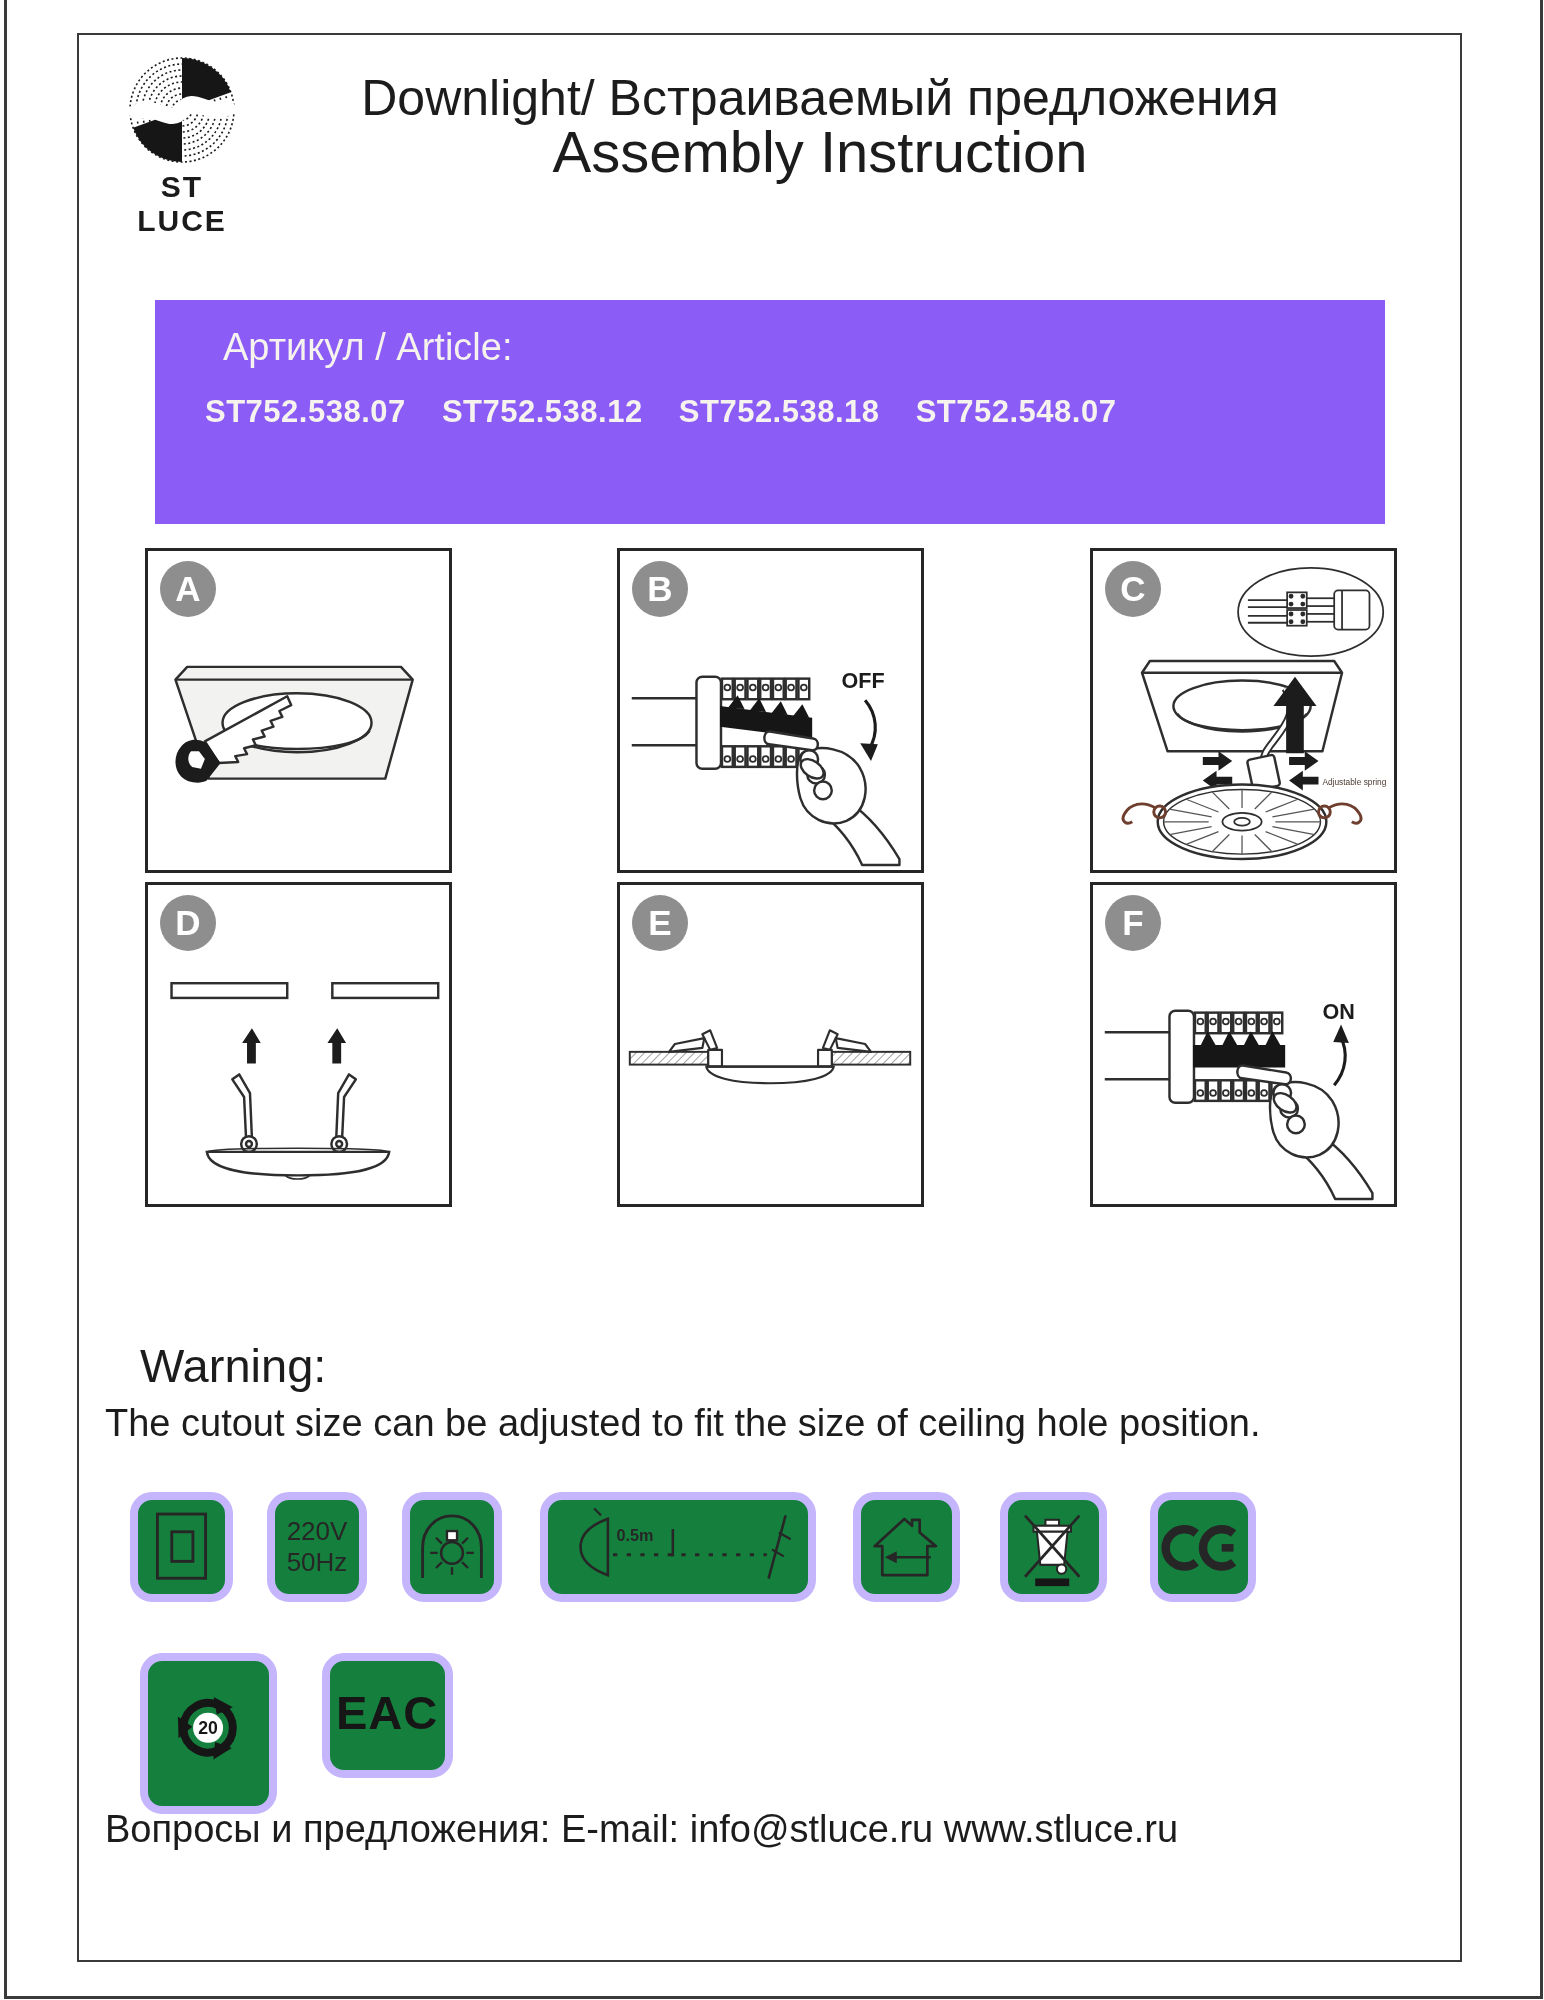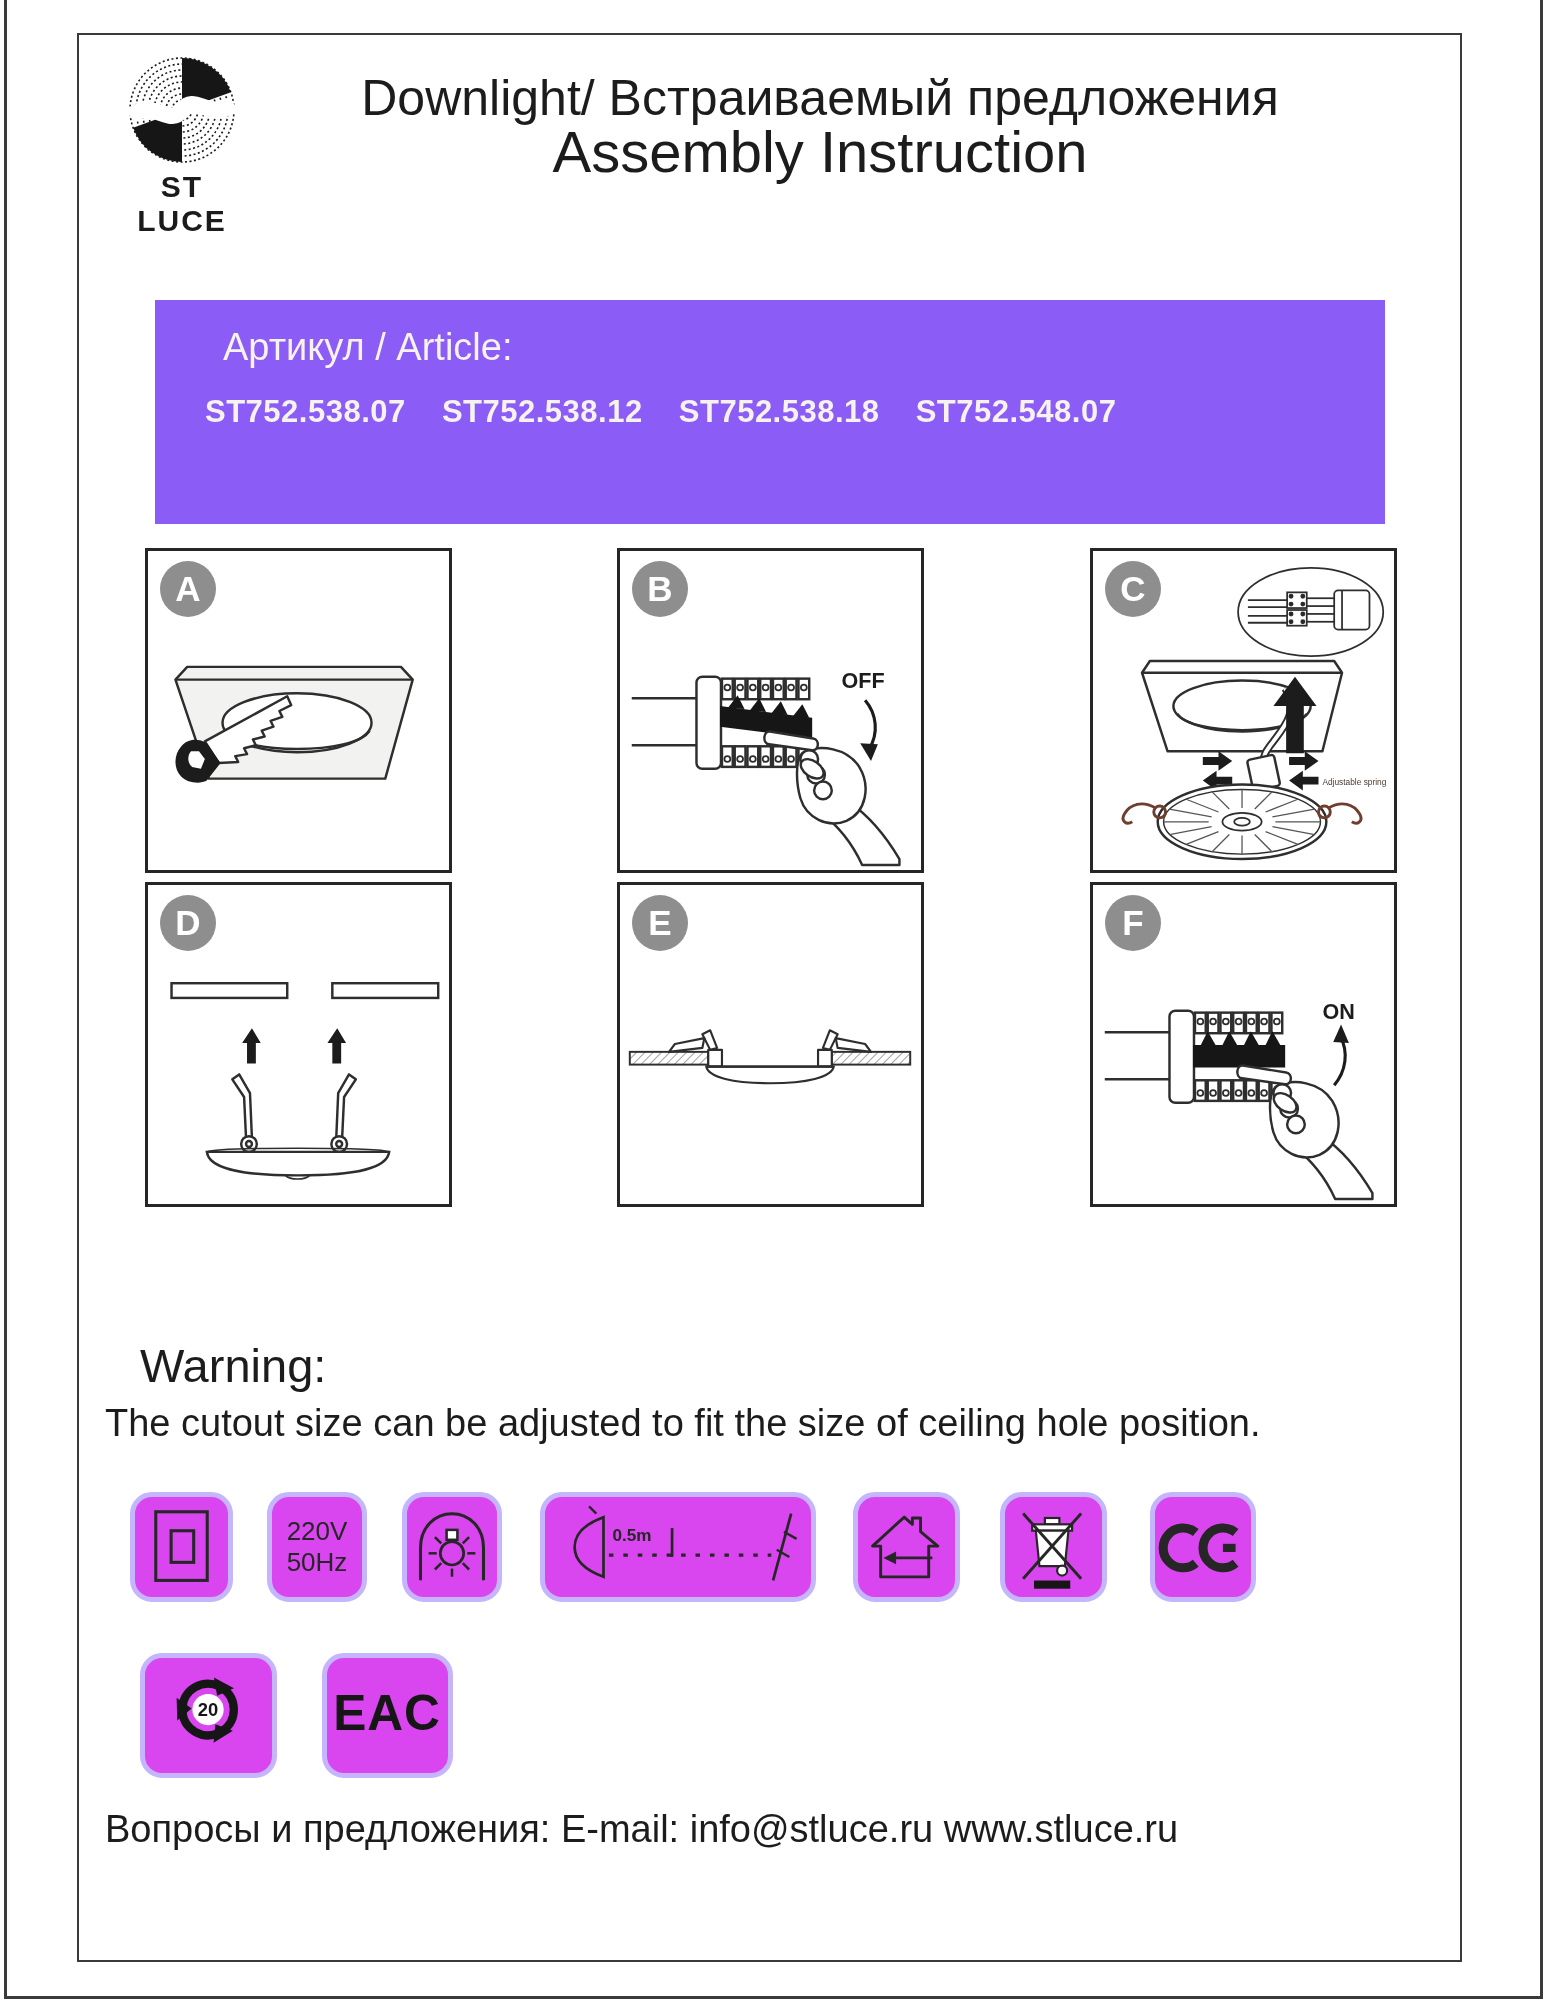--- a/index.html
+++ b/index.html
@@ -25,31 +25,31 @@
   #panel-a{left:145px;top:548px;}
   #panel-b{left:617px;top:548px;}
   #panel-c{left:1090px;top:548px;}
   #panel-d{left:145px;top:882px;}
   #panel-e{left:617px;top:882px;}
   #panel-f{left:1090px;top:882px;}
   
   .warning-heading{position:absolute;left:105px;top:1338px;font-size:47px;margin-left:35px;}
   .warning-body{position:absolute;left:105px;top:1402px;width:1420px;font-size:38px;}
   
-  .cert-icon{position:absolute;border:5px solid #c4b5fd;border-radius:22px;background:#d946ef;box-sizing:border-box;}
+  .cert-icon{position:absolute;border:8px solid #c4b5fd;border-radius:22px;background:#15803d;box-sizing:border-box;}
   .cert-icon svg{width:100%;height:100%;display:block;}
   #icon-class2{left:130px;top:1492px;width:103px;height:110px;}
   #icon-voltage{left:267px;top:1492px;width:100px;height:110px;display:flex;flex-direction:column;align-items:center;justify-content:center;}
   #icon-voltage span{font-size:26px;line-height:31px;color:#262626;}
   #icon-luminaire{left:402px;top:1492px;width:100px;height:110px;}
   #icon-distance{left:540px;top:1492px;width:276px;height:110px;padding-left:17px;}
   #icon-indoor{left:853px;top:1492px;width:107px;height:110px;}
   #icon-weee{left:1000px;top:1492px;width:107px;height:110px;}
   #icon-ce{left:1150px;top:1492px;width:106px;height:110px;}
-  #icon-recycle{left:140px;top:1653px;width:137px;height:125px;}
+  #icon-recycle{left:140px;top:1653px;width:137px;height:161px;}
   #icon-eac{left:322px;top:1653px;width:131px;height:125px;}
   
   .footer-text{position:absolute;left:105px;top:1808px;font-size:38px;}
   svg text{font-family:"Liberation Sans",sans-serif;}
 </style>
 </head>
 <body>
 
 <div class="screenshot-frame"></div>
 <div class="page-frame"></div>

